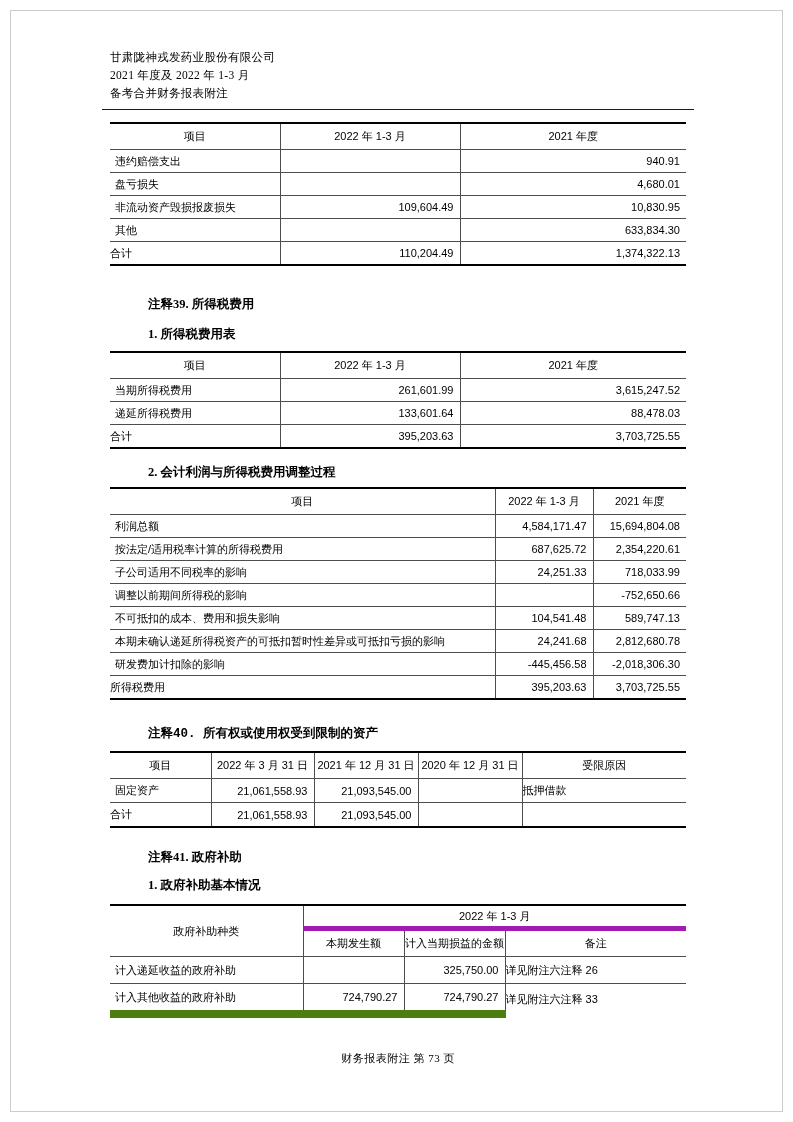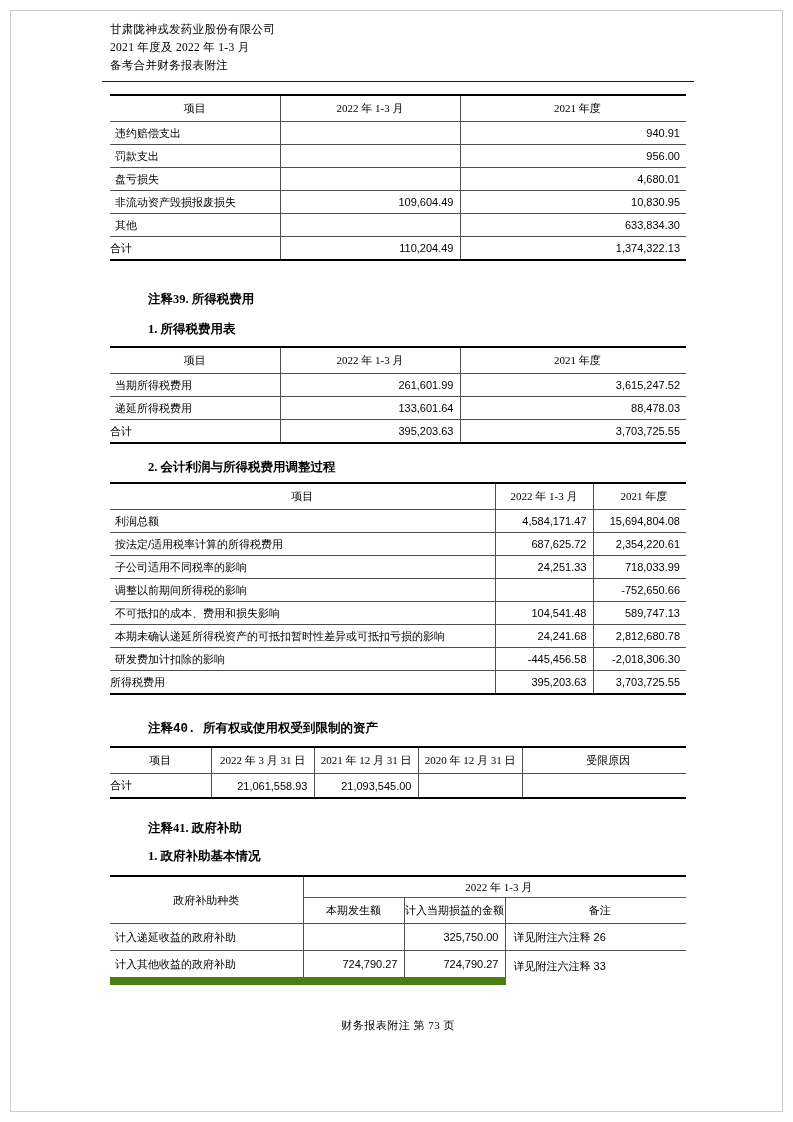--- a/index.html
+++ b/index.html
@@ -7,51 +7,51 @@
     width:793px;height:1122px;background:#ffffff;position:relative;
     font-family:"Liberation Serif", serif;color:#000;
     -webkit-font-smoothing:antialiased;
   }
   .page-frame{
     position:absolute;left:10px;top:10px;width:771px;height:1100px;
     border:1px solid #cccccc;pointer-events:none;
   }
   .content{position:absolute;left:110px;top:0;width:576px;}
 
-  .doc-header{margin-top:20px;font-size:11.5px;line-height:18px;letter-spacing:.3px;}
+  .doc-header{margin-top:48px;font-size:11.5px;line-height:18px;letter-spacing:.3px;}
   .header-rule{margin-top:7px;margin-left:-8px;width:592px;border-bottom:1.5px solid #1a1a1a;height:0;}
 
   table{
     border-collapse:collapse;table-layout:fixed;width:576px;
     border-top:2px solid #000;border-bottom:2px solid #000;
     font-size:11px;font-family:"Liberation Sans", sans-serif;
   }
   th{font-weight:normal;text-align:center;white-space:nowrap;overflow:hidden;}
   th,td{padding:0;border-right:1px solid #4d4d4d;}
-  th:last-child,td:last-child{border-right:none;padding-left:8px;}
+  th:last-child,td:last-child{border-right:none;}
   tbody td{border-top:1px solid #4d4d4d;}
-  thead th{height:25px;font-family:Liberation Serif, serif;}
+  thead th{height:25px;}
   tbody td{height:22px;white-space:nowrap;overflow:hidden;}
 
   .al{text-align:left;padding-left:5px;}
   .ar{text-align:right;padding-right:6px;}
   .ac{text-align:left;}
 
   #t1{margin-top:12px;}
   #t2{margin-top:9px;}
   #t3{margin-top:7px;}
   #t4{margin-top:9px;}
   #t5{margin-top:11px;}
 
   #t4 tbody td{height:23px;}
 
   
   #t5{border-bottom:none;}
   #t5 thead tr:first-child th{height:20px;}
-  #t5 thead tr:last-child th{height:25px;border-top:1px solid #a21caf;}
+  #t5 thead tr:last-child th{height:25px;border-top:5px solid #a21caf;}
   #t5 thead th[rowspan]{border-top:none;}
   #t5 tbody td{height:26px;}
   #t5 tbody tr:last-child td{border-bottom:8px solid #4d7c0f;}
   #t5 tbody tr:last-child td:last-child{border-bottom:none;}
 
   .note-h{margin:0;padding-left:38px;font-size:12.5px;font-weight:bold;
           font-family:"Liberation Serif", serif;line-height:16px;}
   #h-note39{margin-top:30px;}
   #h-sub1{margin-top:14px;}
   #h-sub2{margin-top:15px;}
@@ -94,25 +94,20 @@
         <th>2021 年度</th>
       </tr>
     </thead>
     <tbody>
       <tr>
         <td class="al">违约赔偿支出</td>
         <td class="ar"></td>
         <td class="ar">940.91</td>
       </tr>
       <tr>
-        <td class="al mark-underline">罚款支出</td>
-        <td class="ar"></td>
-        <td class="ar">956.00</td>
-      </tr>
-      <tr>
         <td class="al">盘亏损失</td>
         <td class="ar"></td>
         <td class="ar">4,680.01</td>
       </tr>
       <tr>
         <td class="al">非流动资产毁损报废损失</td>
         <td class="ar">109,604.49</td>
         <td class="ar">10,830.95</td>
       </tr>
       <tr>
@@ -236,20 +231,27 @@
       <tr>
         <th>项目</th>
         <th>2022 年 3 月 31 日</th>
         <th>2021 年 12 月 31 日</th>
         <th>2020 年 12 月 31 日</th>
         <th>受限原因</th>
       </tr>
     </thead>
     <tbody>
       <tr>
+        <td class="al">固定资产</td>
+        <td class="ar">21,061,558.93</td>
+        <td class="ar">21,093,545.00</td>
+        <td class="ar"></td>
+        <td class="ac">抵押借款</td>
+      </tr>
+      <tr>
         <td class="ac">合计</td>
         <td class="ar">21,061,558.93</td>
         <td class="ar">21,093,545.00</td>
         <td class="ar"></td>
         <td class="ac"></td>
       </tr>
     </tbody>
   </table>
 
   <h3 class="note-h" id="h-note41">注释41. 政府补助</h3>

